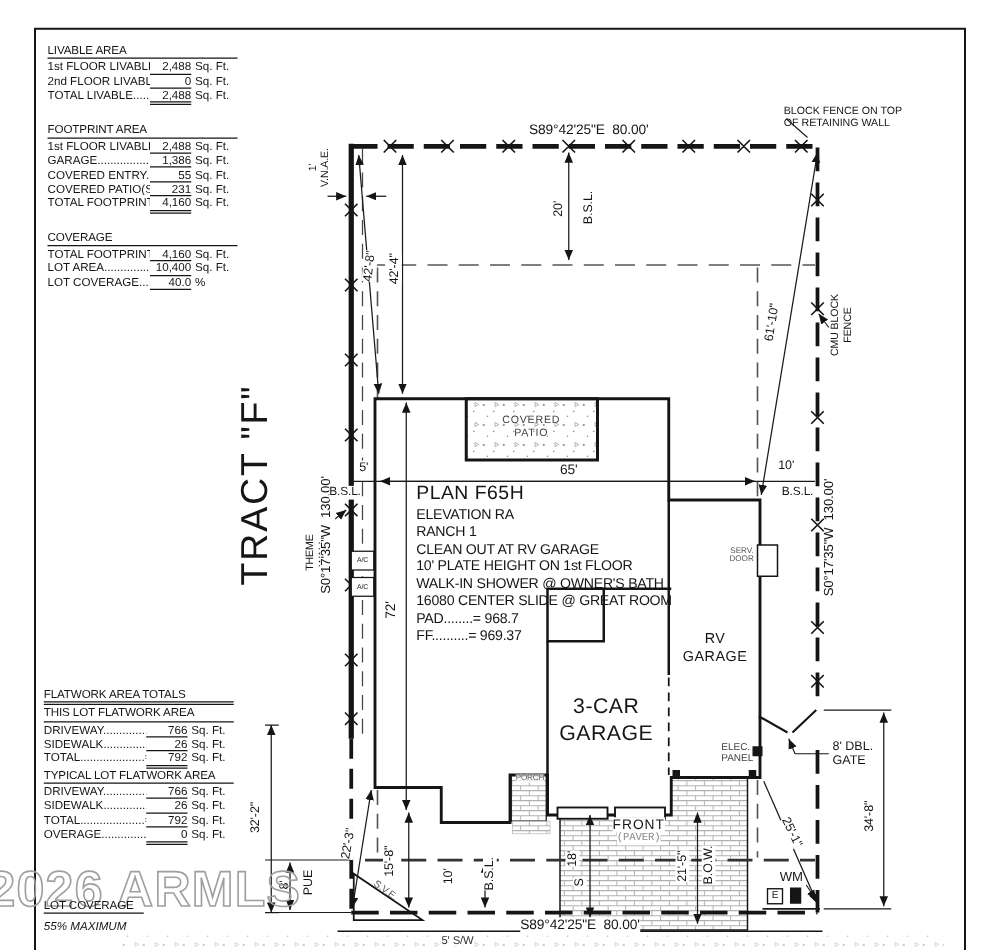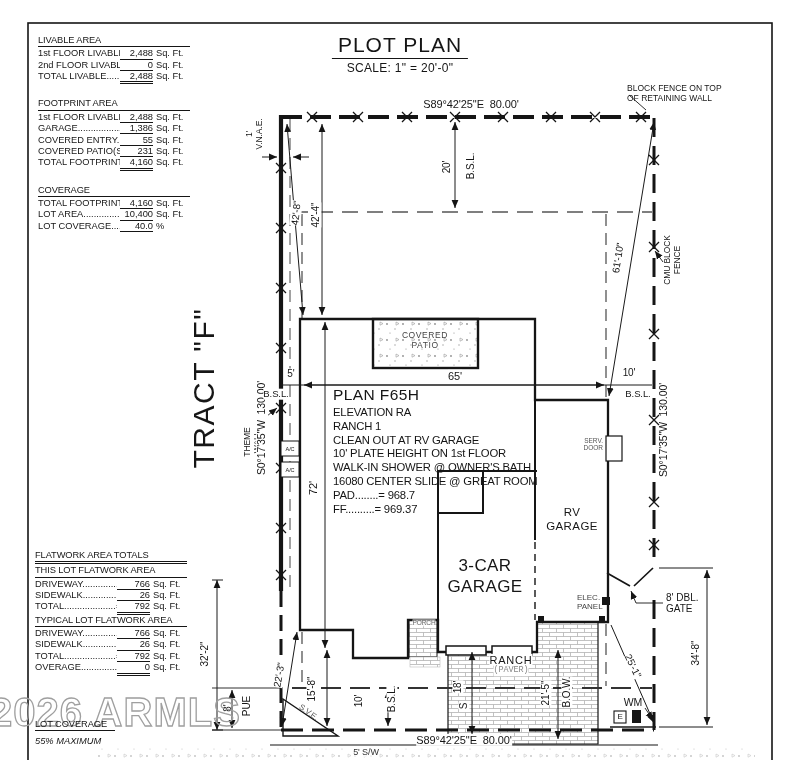--- a/index.html
+++ b/index.html
@@ -150,24 +150,20 @@
       <path d="M645 708 L653 720" marker-end="url(#a)"></path>
       <path d="M610 727 H656" stroke-width="1.4"></path>
     </g>
 
     <g>
       <rect x="614" y="711" width="12" height="12" fill="#fff" stroke="#151515" stroke-width="1.1"></rect>
       <rect x="632" y="710" width="9" height="13" fill="#151515"></rect>
     </g>
   </svg>
 
-  <div class="hdr">
-    <div class="t">PLOT PLAN</div>
-    <div class="s">SCALE: 1" = 20'-0"</div>
-  </div>
 
   <div class="tbl" style="left:38px;top:36px;z-index:2;">
     <div class="thead">LIVABLE AREA</div>
     <div class="trow">
         <span class="tl">1st FLOOR LIVABLE.....=</span>
         <span class="tv">2,488</span>
         <span class="tu">Sq. Ft.</span>
       </div>
     <div class="trow">
         <span class="tl">2nd FLOOR LIVABLE...=</span>
@@ -315,21 +311,21 @@
   <div class="lbl" style="left:290px;top:470px;font-size:5.5px;">A/C</div>
   <div class="lbl" style="left:485px;top:576px;font-size:17px;letter-spacing:.4px;line-height:1.25;">3-CAR
 GARAGE</div>
   <div class="lbl" style="left:572px;top:519px;font-size:11.5px;letter-spacing:.4px;line-height:1.25;">RV
 GARAGE</div>
   <div class="lblL" style="left:581px;top:437px;width:22px;font-size:6.5px;text-align:right;color:#555;">SERV.
 DOOR</div>
   <div class="lblL" style="left:577px;top:594px;font-size:8px;color:#444;">ELEC.
 PANEL</div>
   <div class="lbl" style="left:424px;top:623px;font-size:6.5px;color:#666;background:rgba(255,255,255,.75);">PORCH</div>
-  <div class="lbl" style="left:511px;top:660px;font-size:11px;letter-spacing:.8px;background:#fff;">RANCH</div>
+  <div class="lbl" style="left:511px;top:660px;font-size:11px;letter-spacing:.8px;background:#fff;">FRONT</div>
   <div class="lbl" style="left:511px;top:671px;font-size:8.5px;color:#888;background:#fff;font-family:Liberation Mono, monospace;">(PAVER)</div>
   <div class="lblL" style="left:666px;top:592px;font-size:10px;">8' DBL.
 GATE</div>
   <div class="lbl" style="left:696px;top:653px;font-size:10px;transform:translate(-50%,-50%) rotate(-90deg);background:#fff;">34'-8"</div>
   <div class="lbl" style="left:633px;top:666px;font-size:10px;transform:translate(-50%,-50%) rotate(64deg);background:#fff;">25'-1"</div>
   <div class="lbl" style="left:633px;top:703px;font-size:10.5px;">WM</div>
   <div class="lbl" style="left:620px;top:717px;font-size:8px;">E</div>
   <div class="lbl" style="left:546px;top:693px;font-size:10px;transform:translate(-50%,-50%) rotate(-90deg);background:#fff;">21'-5"</div>
   <div class="lbl" style="left:567px;top:692px;font-size:10px;transform:translate(-50%,-50%) rotate(-90deg);background:#fff;">B.O.W.</div>
   <div class="lbl" style="left:458px;top:687px;font-size:10px;transform:translate(-50%,-50%) rotate(-90deg);background:#fff;">18'</div>

